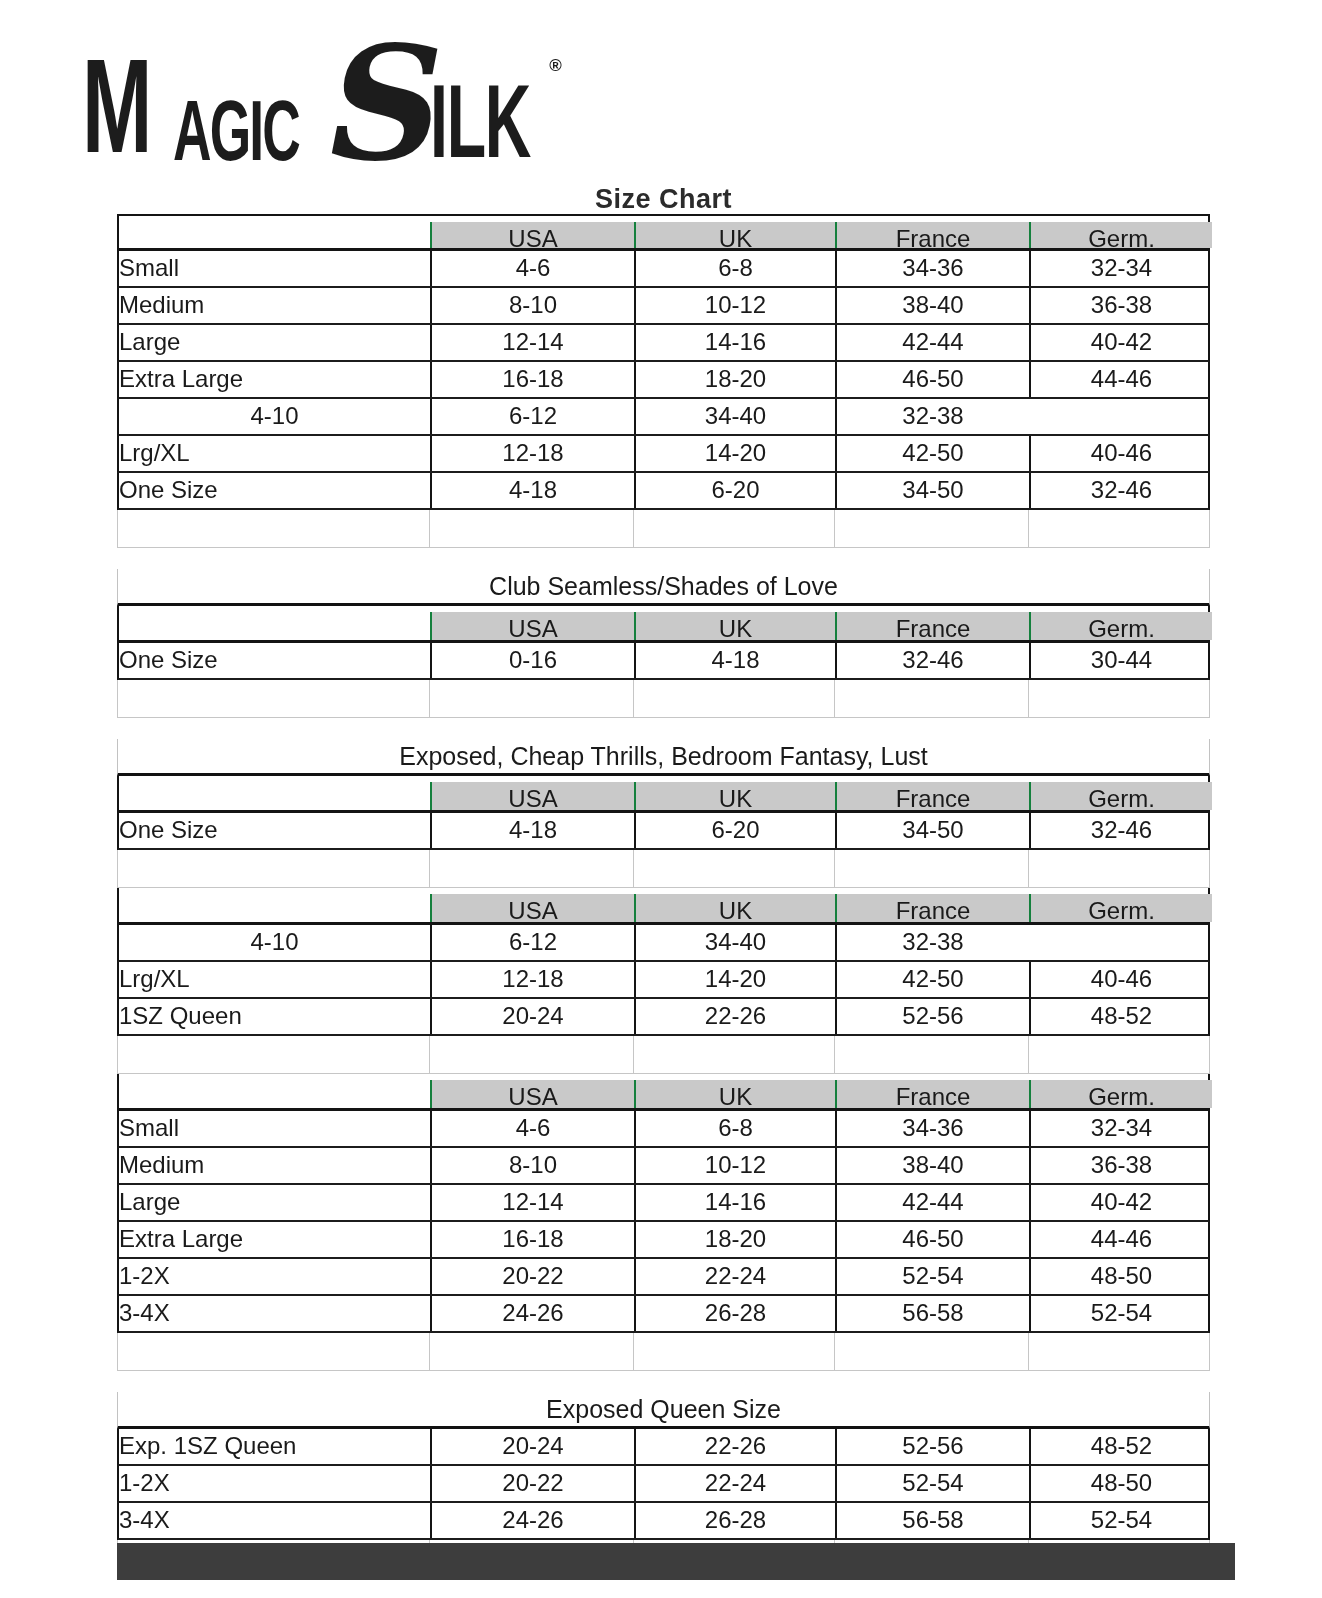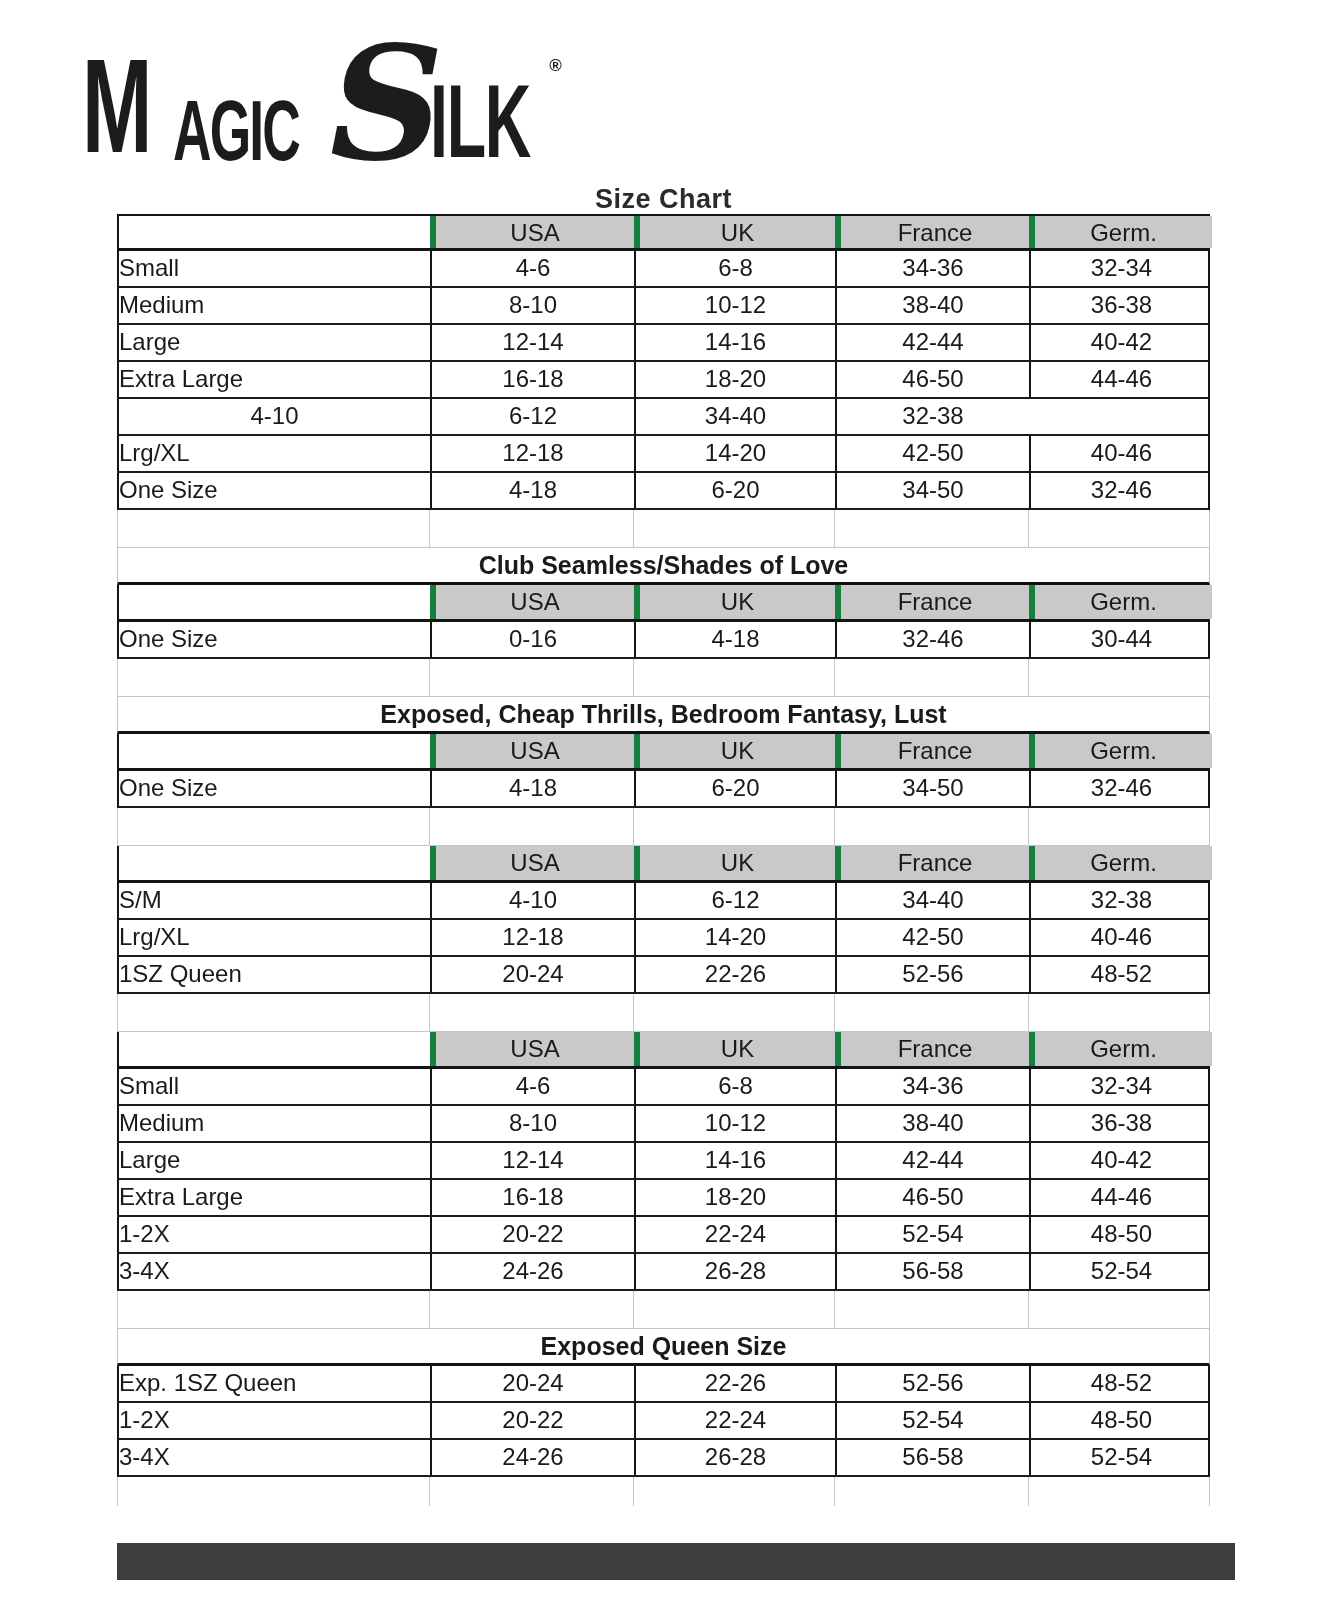--- a/index.html
+++ b/index.html
@@ -119,21 +119,21 @@
     border-bottom: 3px solid #141414;
   }
   .row.header-row .cell {
     background: #c9c9c9;
     text-align: center;
     font-weight: 500;
   }
   .row.header-row .cell.label-cell {
     background: #ffffff;
   }
-  .row.header-row .cell + .cell { border-left: 6px solid #15803d; }
+  .row.header-row .cell + .cell { border-left: 2px solid #15803d; margin-top: 6px; }
 
   
   .row.data-row {
     border-left: 2px solid #141414;
     border-right: 2px solid #141414;
     border-bottom: 2px solid #1c1c1c;
   }
   .row.data-row .cell { text-align: center; }
   .row.data-row .cell.label-cell {
     text-align: left;
@@ -145,23 +145,24 @@
   .row.title-row {
     border-left: 1px solid #c2c2c2;
     border-right: 1px solid #c2c2c2;
     border-bottom: 3px solid #111111;
     display: block;
   }
   .row.title-row .cell {
     display: block;
     width: 100%;
     text-align: center;
-    font-weight: bold;
+    font-weight: normal;
     font-size: 25px;
     line-height: 35px;
+    margin-top: 21px;
   }
 
   
   .row.spacer-row {
     height: 38px;
     border-left: 1px solid #c6c6c6;
     border-right: 1px solid #c6c6c6;
     border-bottom: 1px solid #c6c6c6;
   }
   .row.spacer-row.final { height: 29px; border-bottom: none; }
@@ -304,21 +305,20 @@
         <div class="cell "></div>
       </div>
       <div class="row header-row">
         <div class="cell label-cell"></div>
         <div class="cell ">USA</div>
         <div class="cell ">UK</div>
         <div class="cell ">France</div>
         <div class="cell ">Germ.</div>
       </div>
       <div class="row data-row">
-        <div class="cell label-cell">S/M</div>
         <div class="cell ">4-10</div>
         <div class="cell ">6-12</div>
         <div class="cell ">34-40</div>
         <div class="cell ">32-38</div>
       </div>
       <div class="row data-row">
         <div class="cell label-cell">Lrg/XL</div>
         <div class="cell ">12-18</div>
         <div class="cell ">14-20</div>
         <div class="cell ">42-50</div>

